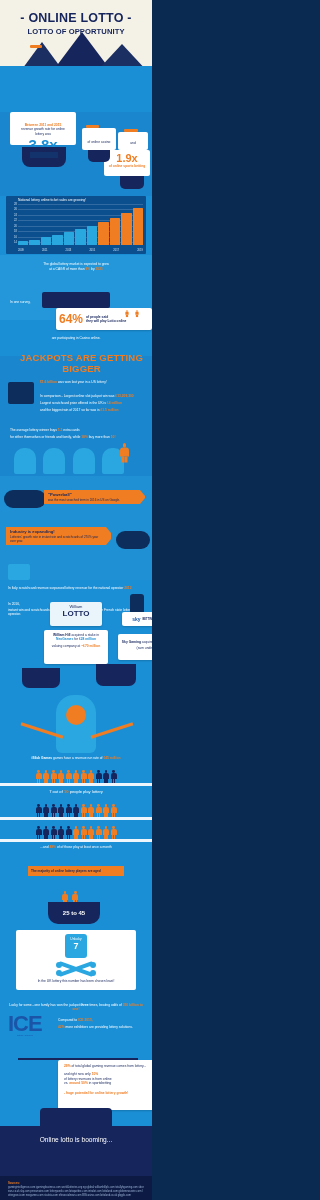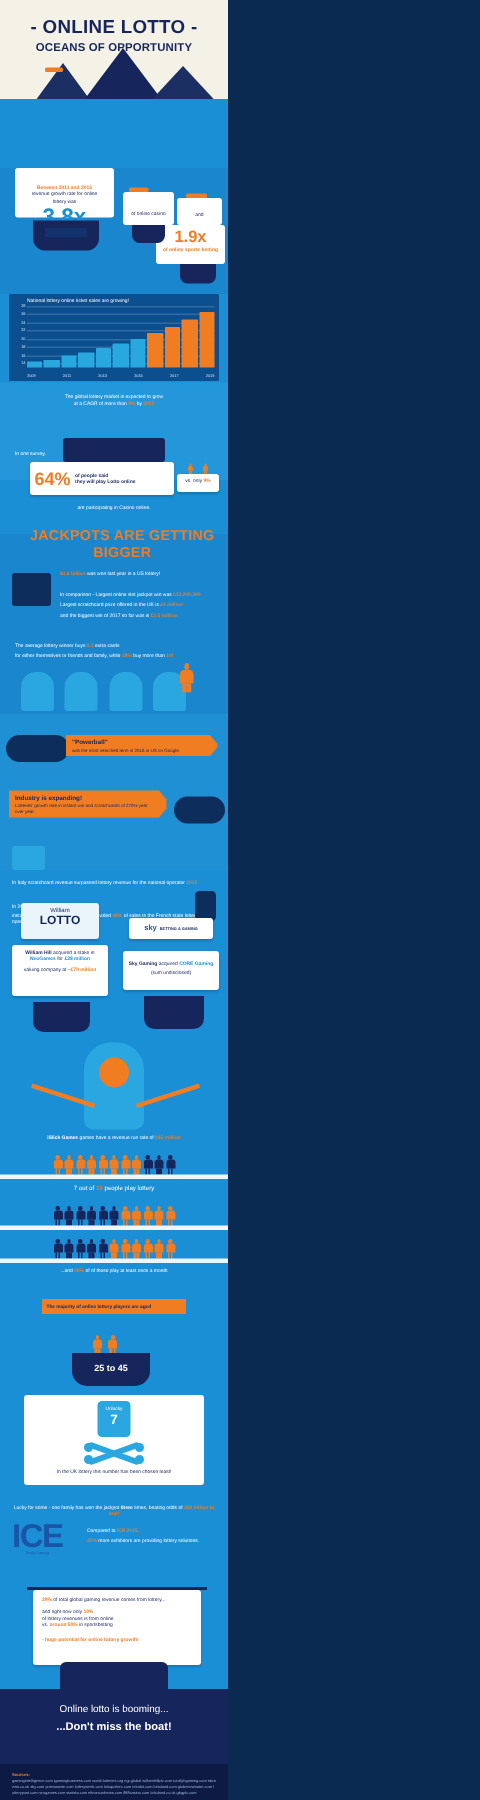--- a/index.html
+++ b/index.html
@@ -24,21 +24,21 @@
   .mtn3 { left:96px; bottom:0; border-width:0 26px 28px 26px; border-bottom-color:#1b2f63; }
   .snow { position:absolute; background:#f07d22; }
 
   
   .ocean { position:absolute; left:0; top:66px; width:152px; height:1060px;
     background:#1b8fd6; }
   .sea-dark { position:absolute; left:0; width:152px; background:#0f6cb0; }
 
   
   .card { background:#fff; color:#16255c; border-radius:2px;
-    box-shadow:0 1px 2px rgba(0,0,0,.18); }
+    box-shadow:0 1px 2px rgba(0,0,0,.18);margin-left:36px; }
   .sec { position:absolute; left:0; width:152px; }
   .ctr { text-align:center; }
   .org { color:#f07d22; font-weight:bold; }
   .t5 { font-size:3.3px; line-height:1.35; }
   .t6 { font-size:4.1px; line-height:1.35; }
 
   
   .statcard { position:absolute; background:#fff; border-radius:2px; color:#16255c; }
   .boat-body { position:absolute; background:#16255c; }
   .boat-mid { position:absolute; background:#12336b; }
@@ -109,21 +109,21 @@
 <body>
 
 <div class="page">
 
   <div class="header">
     <div class="mtn mtn1"></div>
     <div class="mtn mtn2"></div>
     <div class="mtn mtn3"></div>
     <div class="snow" style="left:30px;bottom:24px;width:12px;height:3px;border-radius:1px;"></div>
     <div class="hdr-title">- ONLINE LOTTO -</div>
-    <div class="hdr-sub">OCEANS OF OPPORTUNITY</div>
+    <div class="hdr-sub">LOTTO OF OPPORTUNITY</div>
   </div>
 
   <div class="ocean"></div>
 
   <div class="sea-dark" style="top:112px;height:84px;background:#1a86cd;"></div>
   <div class="sea-dark" style="top:255px;height:65px;background:#2497da;"></div>
   <div class="sea-dark" style="top:356px;height:120px;background:#1a86cd;"></div>
   <div class="sea-dark" style="top:476px;height:104px;background:#1f90d4;"></div>
 
   <div class="statcard" style="left:10px;top:112px;width:66px;height:33px;padding:11px;">
@@ -658,21 +658,20 @@
       <span>in sportsbetting</span>
     </div>
     <div class="t5 org" style="margin-top:5px;">- huge potential for online lottery growth!</div>
   </div>
 
   <div style="position:absolute;left:40px;top:1108px;width:72px;height:58px;background:#16255c;border-radius:4px 4px 14px 14px;"></div>
   <div style="position:absolute;left:52px;top:1130px;width:48px;height:18px;background:#12336b;border-radius:2px;"></div>
 
   <div class="footer-band" style="top:1126px;height:50px;">
     <div class="foot-txt foot1" style="padding-top:10px;">Online lotto is booming...</div>
-    <div class="foot-txt foot2" style="padding-top:3px;">...Don't miss the boat!</div>
   </div>
 
   <div class="sources" style="top:1176px;height:24px;">
     <div class="src-h">Sources:</div>
     <div class="src-b">gamingintelligence.com igamingbusiness.com world-lotteries.org egr.global williamhillplc.com totallyhgaming.com sbcnews.co.uk sky.com prnewswire.com lotteryweek.com lotoquebec.com intralot.com lottoland.com globenewswire.com lotterypost.com neogames.com statista.com efinancialnews.com 888casino.com lottoland.co.uk gbgplc.com</div>
   </div>
 
 </div>
 
 </body></html>

